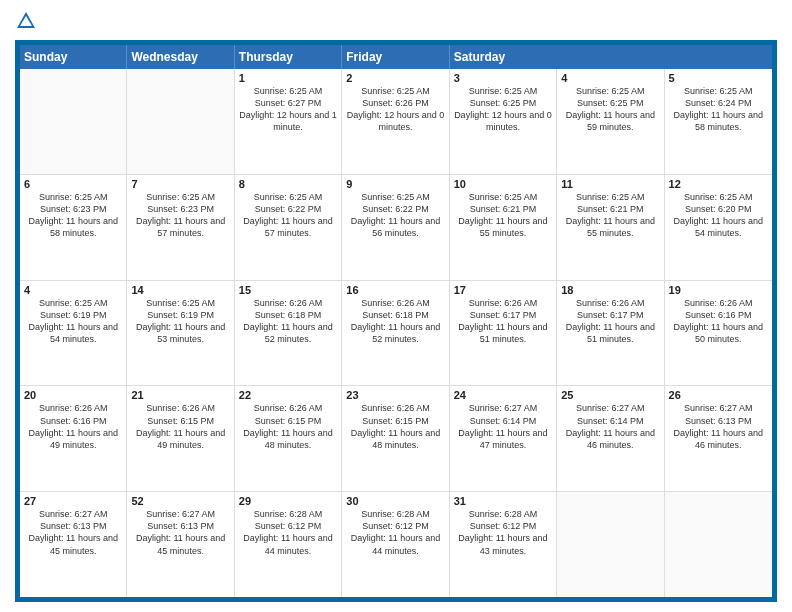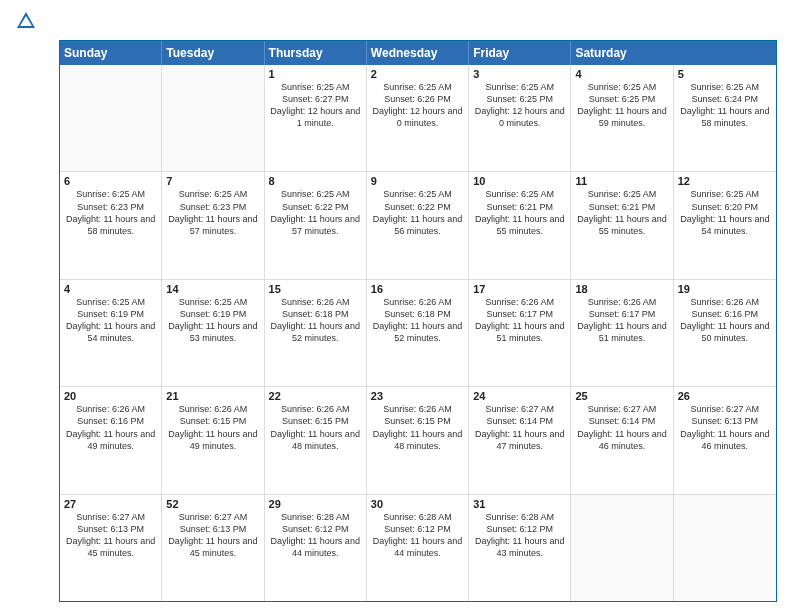--- a/index.html
+++ b/index.html
@@ -43,22 +43,21 @@
       color: #222;
     }
     .title-location {
       font-size: 14px;
       color: #555;
     }
     .calendar {
       flex: 1;
       display: flex;
       flex-direction: column;
-      border: 1px solid #0369a1;
-      margin-left: 44px;
+      border: 5px solid #0369a1;
     }
     .cal-header {
       display: grid;
       grid-template-columns: repeat(7, 1fr);
       background: #2d6db4;
     }
     .cal-header-cell {
       color: #fff;
       font-size: 12px;
       font-weight: bold;
@@ -119,23 +118,22 @@
     </div>
     <div class="title-block">
       <div class="title-month"></div>
       <div class="title-location"></div>
     </div>
   </div>
 
   <div class="calendar">
     <div class="cal-header">
     <div class="cal-header-cell">Sunday</div>
-        <div class="cal-header-cell">Tuesday</div>
+        <div class="cal-header-cell">Wednesday</div>
         <div class="cal-header-cell">Thursday</div>
-        <div class="cal-header-cell">Wednesday</div>
         <div class="cal-header-cell">Friday</div>
         <div class="cal-header-cell">Saturday</div>
       </div>
     <div class="cal-body">
     <div class="cal-row">
           <div class="cal-cell empty"></div>
           <div class="cal-cell empty"></div>
           <div class="cal-cell">
             <div class="day-num">1</div>
             <div class="cell-text" style="white-space: pre-line;">Sunrise: 6:25 AM

